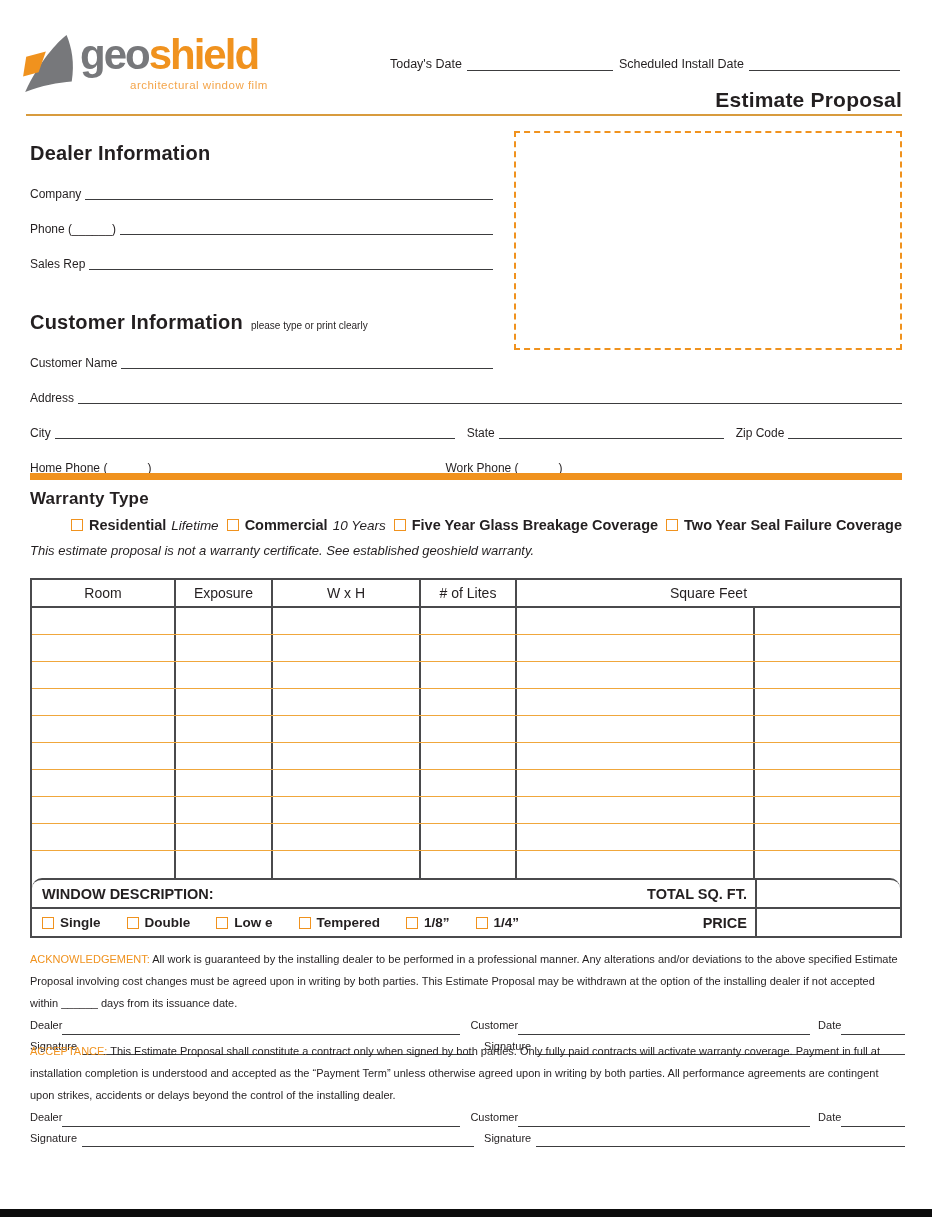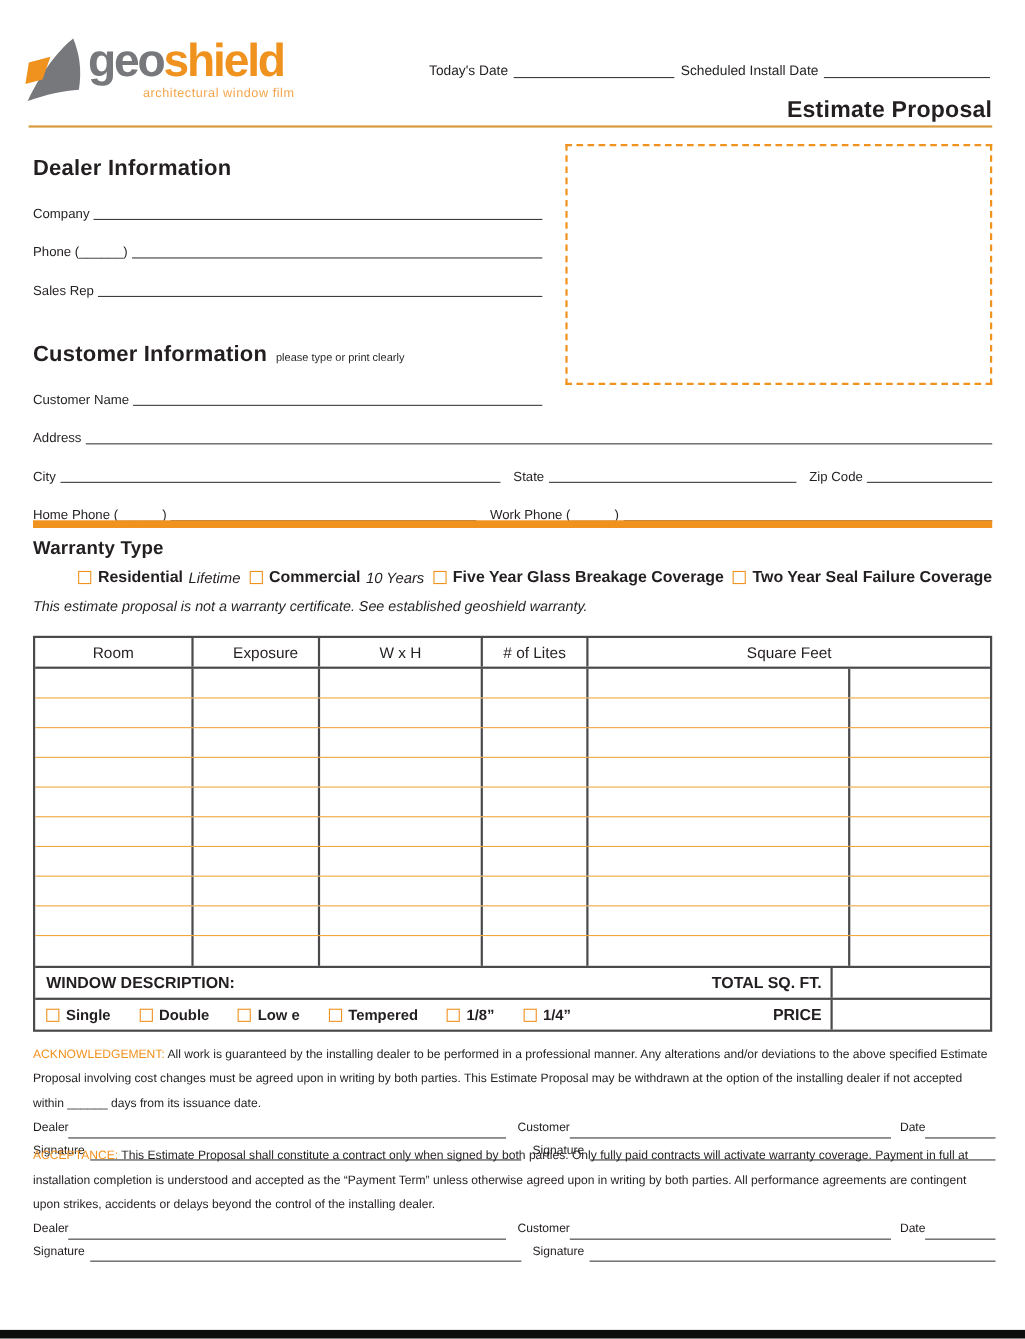--- a/index.html
+++ b/index.html
@@ -56,26 +56,26 @@
   .cb { display:inline-block; width:12px; height:12px; border:1.5px solid #f0921e; background:#fff; flex:none; }
   .wlabel { font-weight:bold; font-size:14.5px; margin-left:6px; white-space:nowrap; }
   .wqual { font-style:italic; font-size:13.5px; margin-left:5px; white-space:nowrap; }
   .disclaimer { font-style:italic; font-size:13px; margin-top:10px; }
 
   
   .tbl { position:absolute; left:30px; top:578px; width:872px; border:2px solid #4a4a4c; background:#fff; }
   .tr { display:flex; }
   .th, .td { border-right:2px solid #4a4a4c; }
   .c5 { border-right:none; flex:1; }
-  .c0{width:144px;} .c1{width:97px;margin-left:18px;} .c2{width:148px;} .c3{width:96px;} .c4{width:238px;}
+  .c0{width:144px;} .c1{width:97px;} .c2{width:148px;} .c3{width:96px;} .c4{width:238px;}
   .thead { border-bottom:2px solid #4a4a4c; }
   .th { font-size:14px; text-align:center; padding:5px 0 5px; }
   .tbody .tr { height:27px; border-bottom:1px solid #f0a73c; }
   .tbody .tr:last-child { border-bottom:none; }
-  .desc-row { display:flex; border-top:2px solid #4a4a4c; height:29px; align-items:center; }
+  .desc-row { display:flex; border-top:2px solid #4a4a4c; height:29px; align-items:center;border-radius:10px; }
   .desc-left { flex:1; display:flex; align-items:center; padding:0 8px 0 10px; height:100%; border-right:2px solid #4a4a4c; }
   .desc-label { font-weight:bold; font-size:14.5px; }
   .desc-total { margin-left:auto; font-weight:bold; font-size:14.5px; }
   .desc-cell { width:143px; }
   .price-row { display:flex; border-top:2px solid #4a4a4c; height:29px; align-items:center; }
   .price-left { flex:1; display:flex; align-items:center; padding:0 8px 0 10px; height:100%; border-right:2px solid #4a4a4c; }
   .winopt { display:flex; align-items:center; margin-right:26px; }
   .winopt .wl { font-weight:bold; font-size:13.5px; margin-left:6px; white-space:nowrap; }
   .price-label { margin-left:auto; font-weight:bold; font-size:14.5px; }
   .price-cell { width:143px; }

